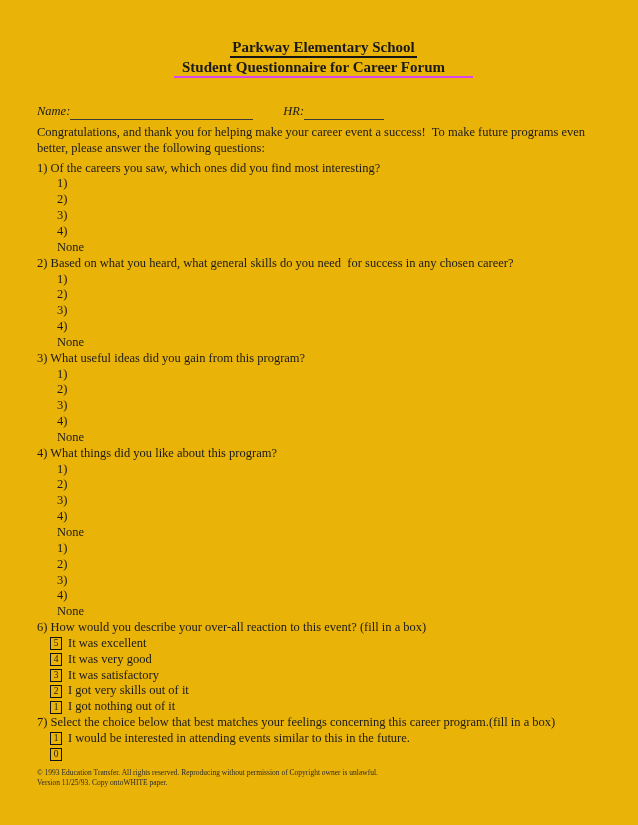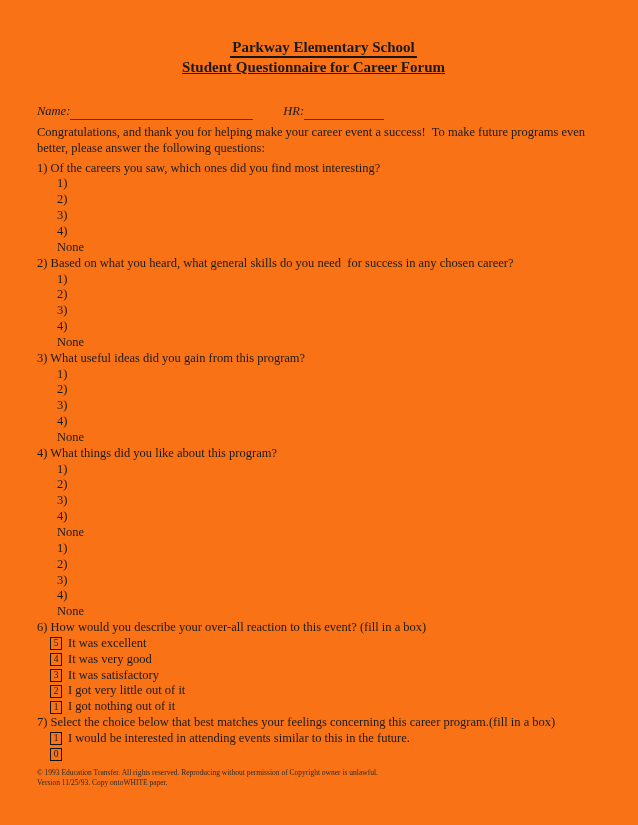--- a/index.html
+++ b/index.html
@@ -1,30 +1,30 @@
 <!DOCTYPE html>
 <html><head>
 <meta charset="utf-8">
 <style>
   html, body { margin: 0; padding: 0; background: #ffffff; }
   .page {
     width: 638px;
     height: 825px;
     box-sizing: border-box;
     padding: 38px 28px 0 37px;
-    background: #f97316;
+    background: #eab308;
     color: #1a1a1a;
     font-family: "Liberation Serif", serif;
     overflow: hidden;
     position: relative;
   }
   .title-block { text-align: center; }
   .title-line { font-weight: bold; font-size: 15px; line-height: 18px; }
   .u1 { display: inline-block; border-bottom: 2px solid #151515; padding: 0 2px 0px 2px; }
-  .u2 { display: inline-block; border-bottom: 2px solid #f97316; padding: 0 28px 0px 8px; text-decoration: underline; }
+  .u2 { display: inline-block; border-bottom: 2px solid #d946ef; padding: 0 28px 0px 8px; }
 
   .name-row { margin-top: 25px; font-size: 12.5px; line-height: 17px; white-space: nowrap; font-style: italic; }
   .blank { display: inline-block; border-bottom: 1px solid #3c3c3c; height: 13px; vertical-align: bottom; }
   .name-blank { width: 183px; margin-right: 30px; }
   .hr-blank { width: 80px; }
 
   .intro {
     font-size: 12.5px;
     line-height: 15.8px;
     width: 552px;
@@ -134,21 +134,21 @@
     <div class="box-row">
       <span class="fill-box">4</span>
         <span>It was very good</span>
     </div>
     <div class="box-row">
       <span class="fill-box">3</span>
         <span>It was satisfactory</span>
     </div>
     <div class="box-row">
       <span class="fill-box">2</span>
-        <span>I got very little out of it</span>
+        <span>I got very skills out of it</span>
     </div>
     <div class="box-row">
       <span class="fill-box">1</span>
         <span>I got nothing out of it</span>
     </div>
   </div>
 
   <div class="question">
     <div class="q-header">7) Select the choice below that best matches your feelings concerning this career program.(fill in a box)</div>
     <div class="box-row">

